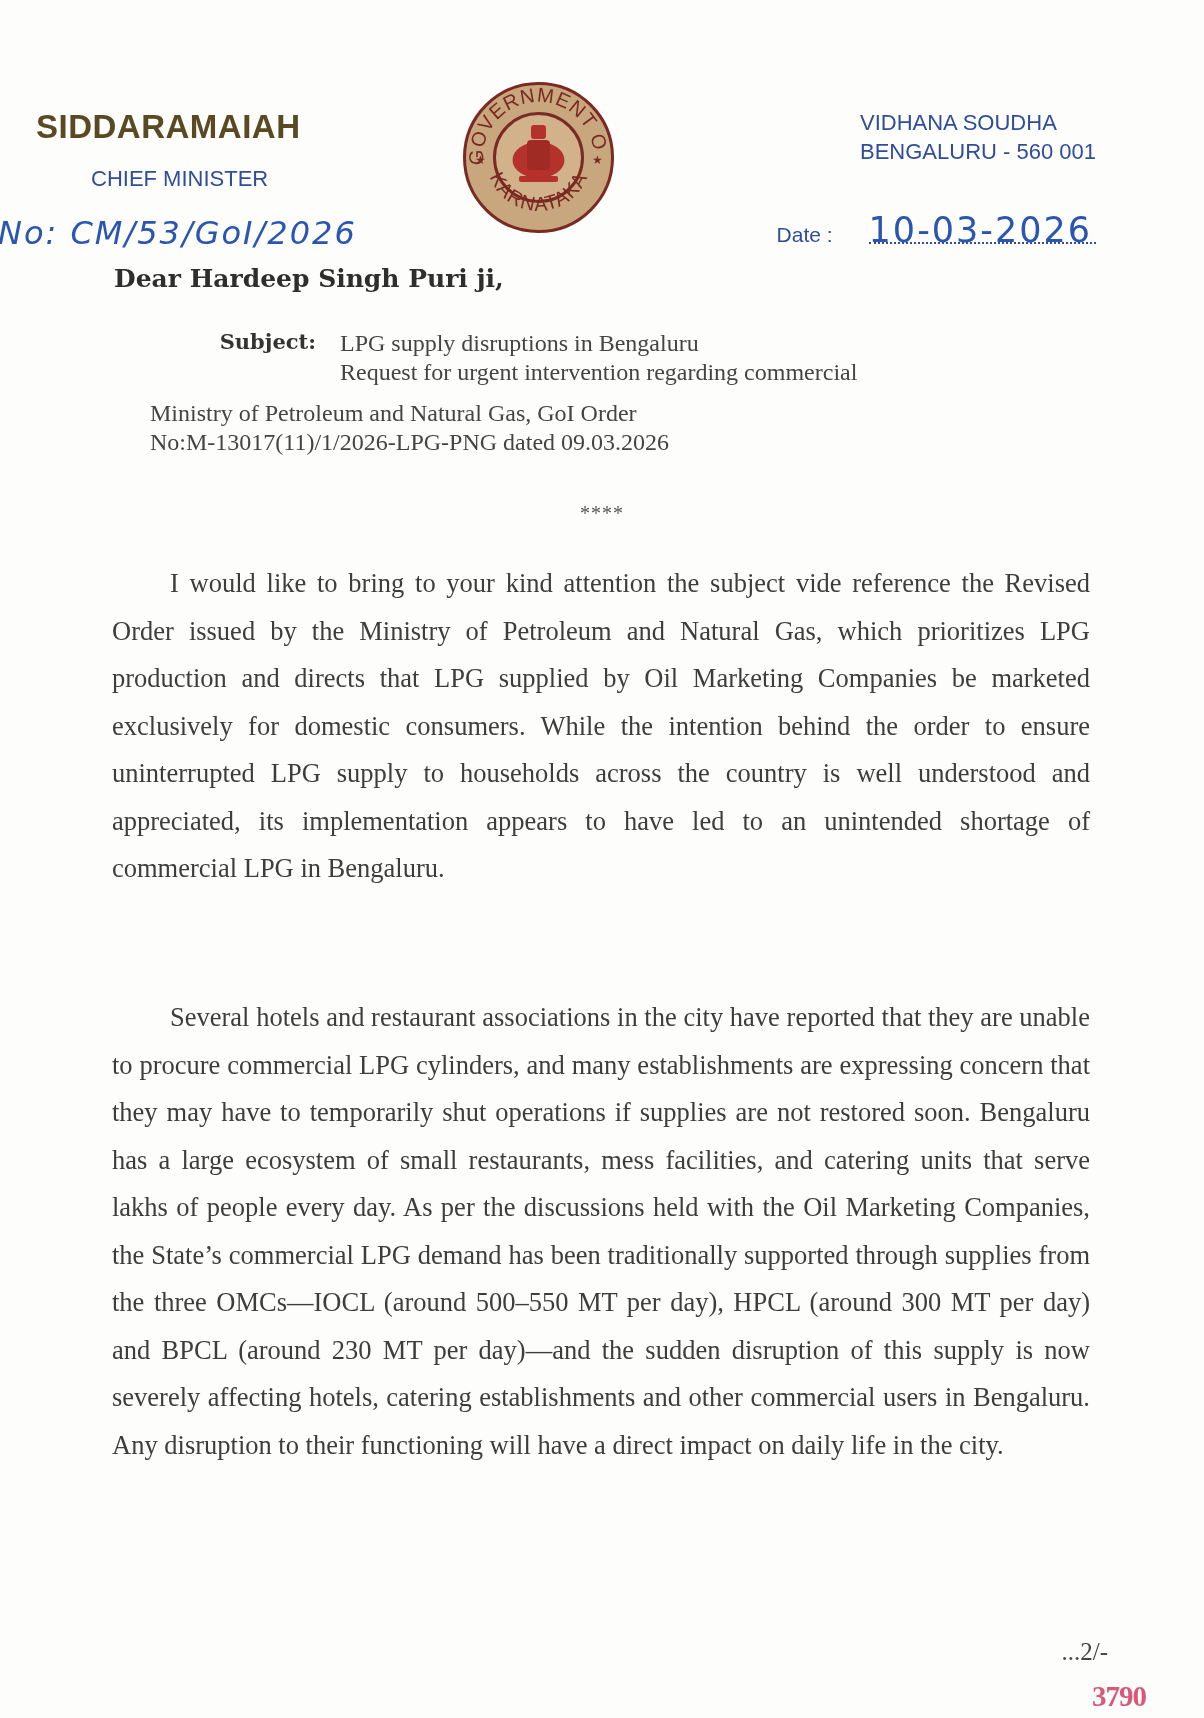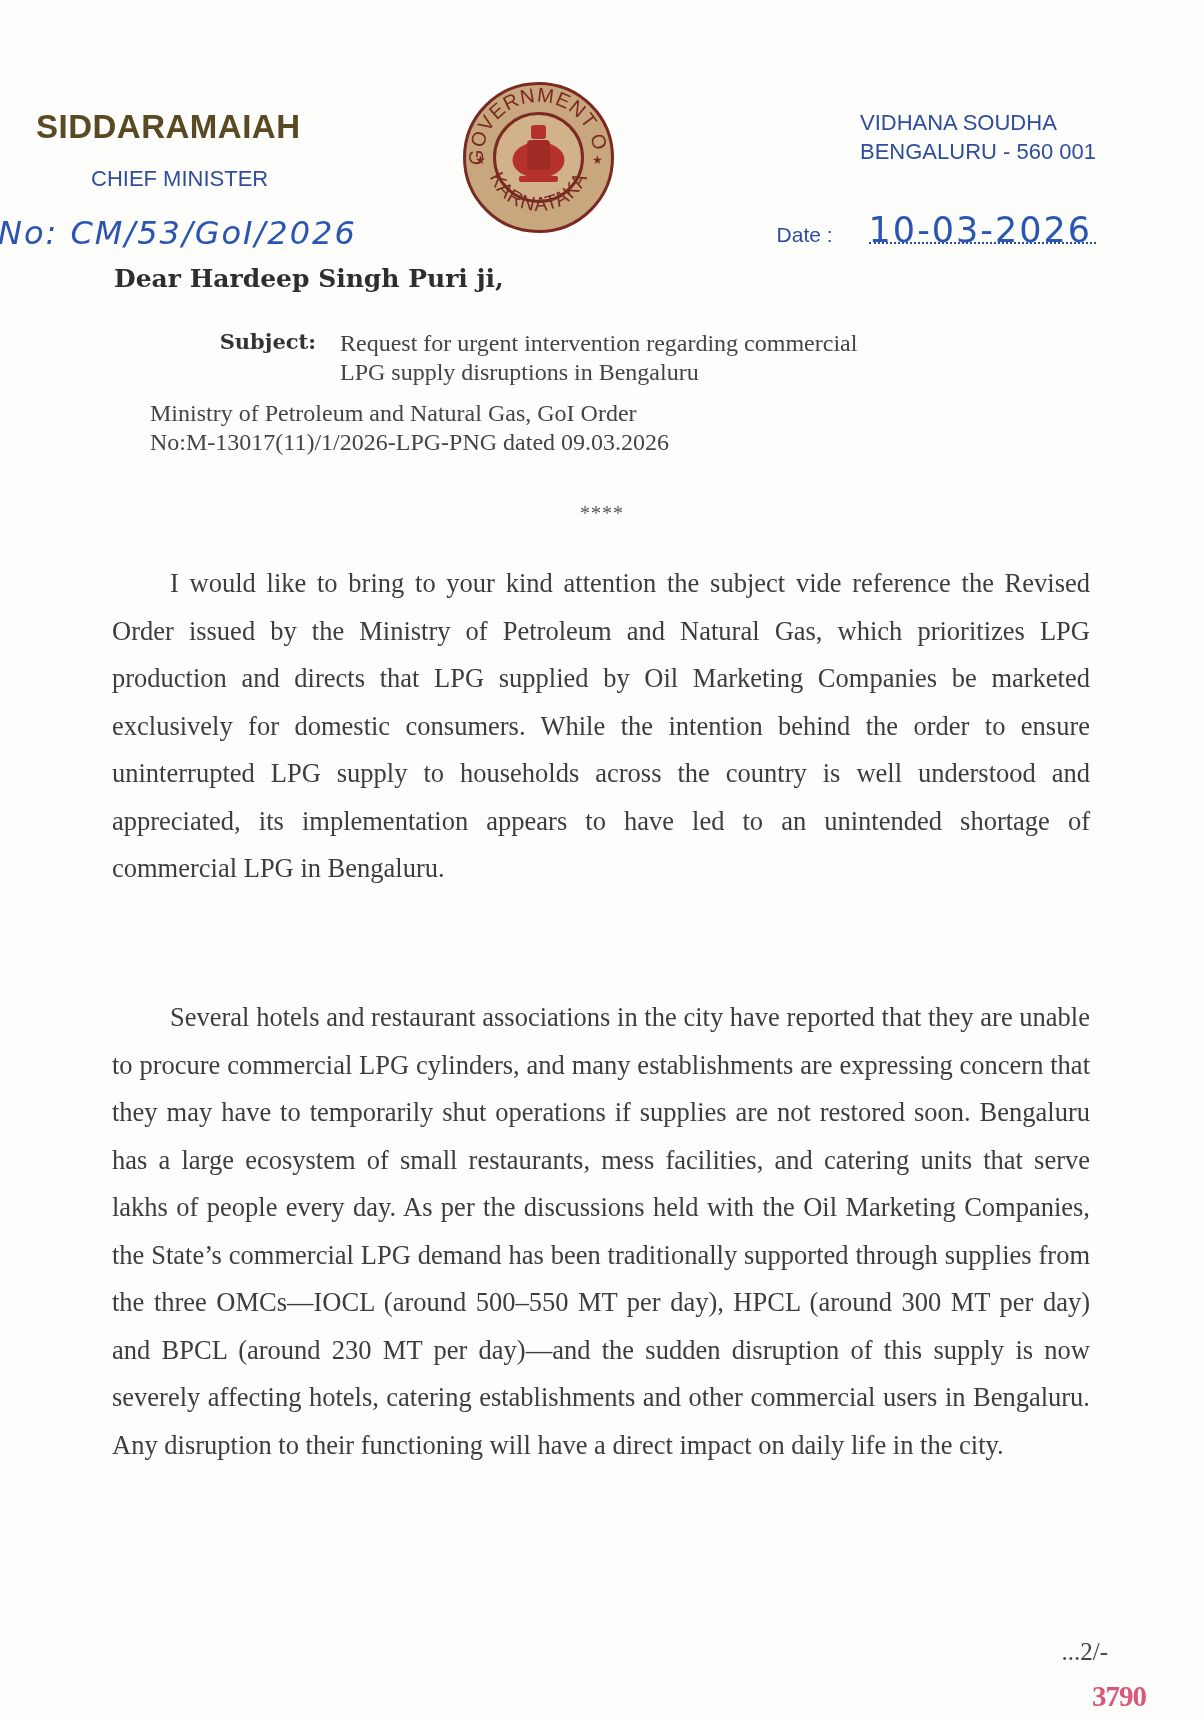--- a/index.html
+++ b/index.html
@@ -133,22 +133,22 @@
   <span>Date :</span>
   <span class="date-dots">10-03-2026</span>
 </div>
 
 <div class="abs salutation">Dear Hardeep Singh Puri ji,</div>
 
 <div class="abs meta">
   <div class="meta-row">
     <div class="meta-label">Subject:</div>
     <div class="meta-value">
+      <div>LPG supply disruptions in Bengaluru</div>
       <div>Request for urgent intervention regarding commercial</div>
-      <div>LPG supply disruptions in Bengaluru</div>
     </div>
   </div>
   <div class="meta-row">
     <div class="meta-value">
       <div>Ministry of Petroleum and Natural Gas, GoI Order</div>
       <div>No:M-13017(11)/1/2026-LPG-PNG dated 09.03.2026</div>
     </div>
   </div>
 </div>
 

